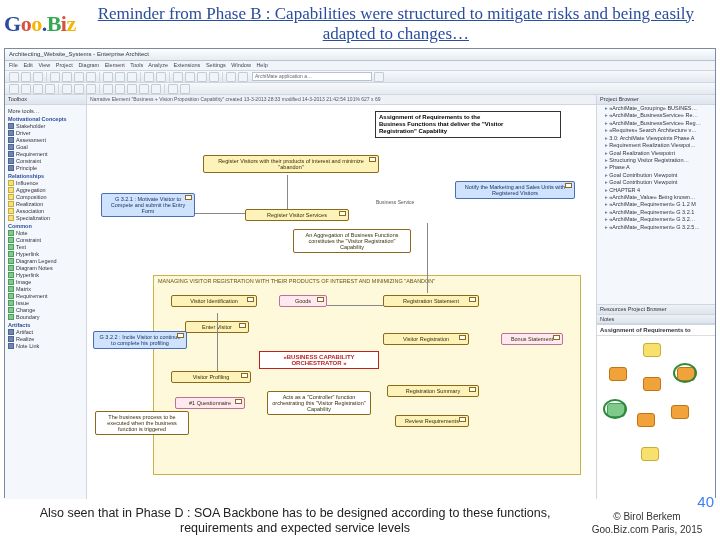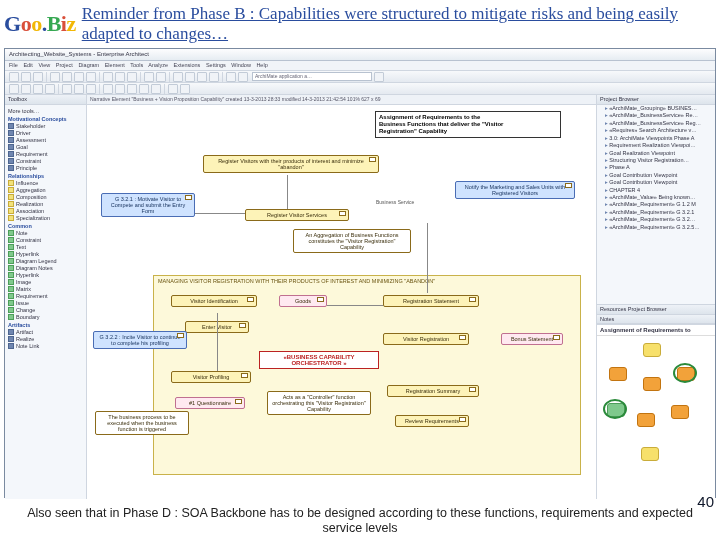--- a/index.html
+++ b/index.html
@@ -1,21 +1,21 @@
 <!DOCTYPE html>
 <html><head>
 <meta charset="utf-8">
 <style>
   * { box-sizing: border-box; margin: 0; padding: 0; }
   body { width: 720px; height: 540px; font-family: Arial, sans-serif; background: #fff; overflow: hidden; position: relative; }
   .header { display: flex; align-items: center; height: 48px; padding: 0 4px; font-family: Liberation Serif, serif; }
   .logo { font-size: 22px; font-weight: bold; letter-spacing: -0.5px; }
   .logo .g1 { color: #2a4d9e; } .logo .g2 { color: #d94f3a; } .logo .g3 { color: #f2b705; }
   .logo .dot { color: #2a4d9e; } .logo .b1 { color: #36a852; } .logo .b2 { color: #d94f3a; } .logo .b3 { color: #f2b705; }
-  .htitle { flex: 1; text-align: left; color: #2a4d9e; font-size: 17px; text-decoration: underline; line-height: 1.2; padding: 0 6px; }
+  .htitle { flex: 1; text-align: center; color: #2a4d9e; font-size: 17px; text-decoration: underline; line-height: 1.2; padding: 0 6px; }
   .app { position: relative; width: 712px; height: 450px; margin: 0 4px; border: 1px solid #7a8aa0; background: #e8edf3; font-size: 6px; }
   .titlebar { height: 12px; background: linear-gradient(#fdfdfe,#e6ecf2); border-bottom:1px solid #b8c2d0; padding:2px 4px; color:#334; }
   .menubar { height: 10px; background:#f1f4f8; border-bottom:1px solid #cfd6e0; padding:1px 4px; color:#445; font-size:5.5px; word-spacing:4px; }
   .toolbar1,.toolbar2 { height:12px; background:linear-gradient(#f7f9fb,#e4e9f0); border-bottom:1px solid #cfd6e0; display:flex; align-items:center; gap:2px; padding:0 4px; }
   .tbtn { width:10px; height:10px; background:#f0f3f7; border:1px solid #c2cbd7; border-radius:1px; }
   .tsep { width:1px; height:10px; background:#cfd6e0; margin:0 1px; }
   .tsearch { flex:0 0 120px; height:9px; background:#fff; border:1px solid #b8c2d0; margin-left:2px; font-size:5px; padding:0 2px; color:#667; }
   .workspace { display:flex; height:404px; }
   .leftpane { width:82px; background:#f4f7fb; border-right:1px solid #cfd6e0; }
   .pane-tab { height:10px; background:linear-gradient(#eef2f7,#dde4ec); border-bottom:1px solid #cfd6e0; font-size:5.5px; padding:1px 3px; color:#334; }
@@ -47,21 +47,21 @@
   .rp-title { font-size:6px; font-weight:bold; color:#334; padding:2px 3px; border-bottom:1px solid #ddd; }
   .mini { position:absolute; inset:14px 4px 4px 4px; }
   .mnode { position:absolute; width:18px; height:14px; border-radius:3px; }
   .mnode.o { background:#f2a23a; border:1px solid #c27410; }
   .mnode.y { background:#f7e06b; border:1px solid #c9ac3a; }
   .mnode.g { background:#7fc98c; border:1px solid #4d9e5a; }
   .mring { position:absolute; border:2px solid #2a8a3a; border-radius:50%; width:24px; height:20px; }
   .foot { position:absolute; bottom:4px; left:8px; right:8px; display:flex; align-items:flex-end; font-size:12.5px; }
   .ftext { flex:1; text-align:center; color:#222; line-height:1.2; padding:0 4px; }
   .fcred { width:130px; text-align:center; font-size:10px; color:#333; line-height:1.3; }
-  .pnum { position:absolute; right:6px; bottom:30px; font-size:15px; color:#0f172a;margin-left:14px; }
+  .pnum { position:absolute; right:6px; bottom:30px; font-size:15px; color:#3b82f6;margin-left:14px; }
 </style>
 </head>
 <body>
 
 <div class="header">
   <div class="logo">
     <span class="g1">G</span><span class="g2">o</span><span class="g3">o</span><span class="dot">.</span><span class="b1">B</span><span class="b2">i</span><span class="b3">z</span>
   </div>
   <div class="htitle">Reminder from Phase B : Capabilities were structured to mitigate risks and being easily adapted to changes…</div>
 </div>
@@ -339,13 +339,17 @@
           <div class="mring" style="left:72px; top:24px;"></div>
         </div>
       </div>
     </div>
   </div>
 </div>
 
 <div class="pnum">40</div>
 <div class="foot">
   <div class="ftext">Also seen that in Phase D : SOA Backbone has to be  designed according to these functions, requirements  and expected service levels</div>
+  <div class="fcred">
+    <div>© Birol Berkem</div>
+    <div>Goo.Biz.com  Paris, 2015</div>
+  </div>
 </div>
 
 </body></html>

